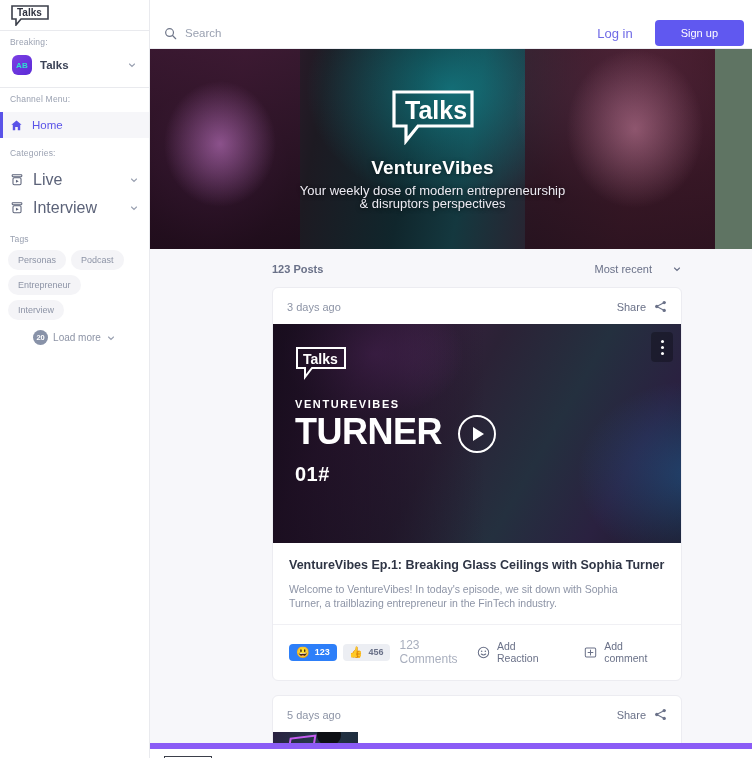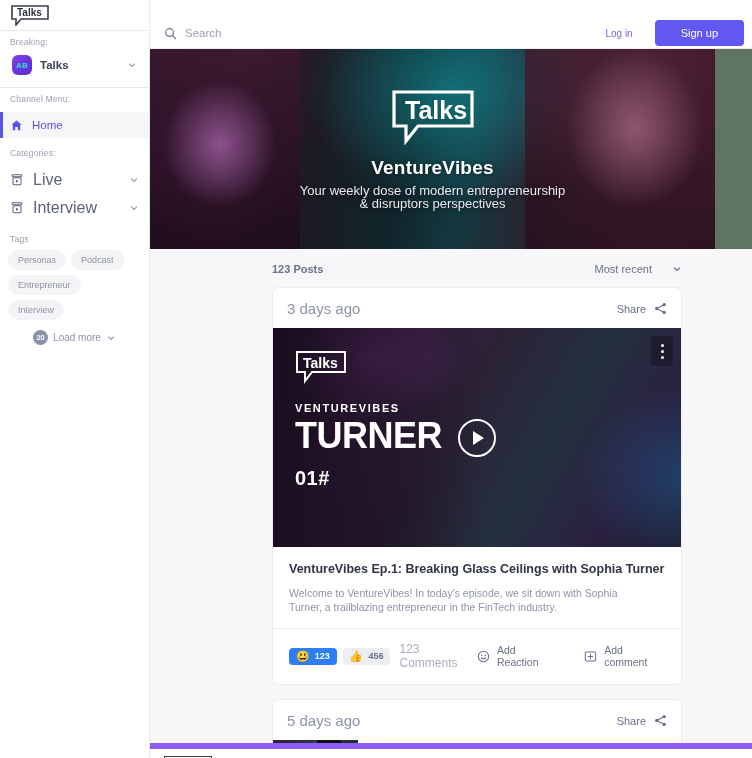--- a/index.html
+++ b/index.html
@@ -85,21 +85,21 @@
     height: 31px; background: #fff; border-bottom: 1px solid #ececf1;
     display: flex; align-items: center; padding: 0 8px 0 14px; gap: 8px;
     flex: 0 0 31px;
   }
   .search-ic { width: 13px; height: 13px; color: #6f7689; flex:0 0 13px;}
   .search-input {
     border: none; outline: none; font-size: 11.5px; color: #6f7689;
     font-family: "Liberation Sans", sans-serif; flex: 1; background: transparent;
   }
   .search-input::placeholder { color: #9aa1b1; }
-  .login-link { font-size: 10px; color: #6f6ae6; margin-right: 14px; cursor: pointer; }
+  .login-link { font-size: 13px; color: #6f6ae6; margin-right: 14px; cursor: pointer; }
   .signup-btn {
     background: #6058f0; color: #fff; font-size: 11px; border: none;
     border-radius: 4px; padding: 7px 26px; font-family: "Liberation Sans", sans-serif;
     cursor: pointer;
   }
 
   .scroll-area { flex: 1; overflow: hidden; background: #f7f7fa; position: relative; }
 
   
   .banner {
@@ -151,21 +151,21 @@
   .sort-sel { display: flex; align-items: center; gap: 20px; font-size: 11px; color: #6a7188; cursor:pointer; }
 
   .post-card {
     margin: 0 70px 14px 122px; background: #fff; border: 1px solid #ececf1;
     border-radius: 6px; overflow: hidden;
   }
   .post-top {
     display: flex; align-items: center; justify-content: space-between;
     padding: 12px 14px 11px 14px;
   }
-  .post-time { font-size: 15px; color: #8d94a6; }
+  .post-time { font-size: 11px; color: #8d94a6; }
   .share-wrap { display: flex; align-items: center; gap: 8px; font-size: 11px; color: #6a7188; cursor: pointer; }
 
   .thumb {
     position: relative; height: 219px; margin: 0 0px; overflow: hidden;
     background:
       radial-gradient(ellipse 130px 90px at 100px 30px, rgba(150,70,170,.45), transparent 70%),
       radial-gradient(ellipse 160px 130px at 420px 150px, rgba(30,120,190,.4), transparent 72%),
       linear-gradient(120deg,#2b1a33 0%,#3c2142 22%,#2b2236 44%,#24303f 64%,#2a2140 82%,#1e1a2b 100%);
   }
   .thumb-vignette {

